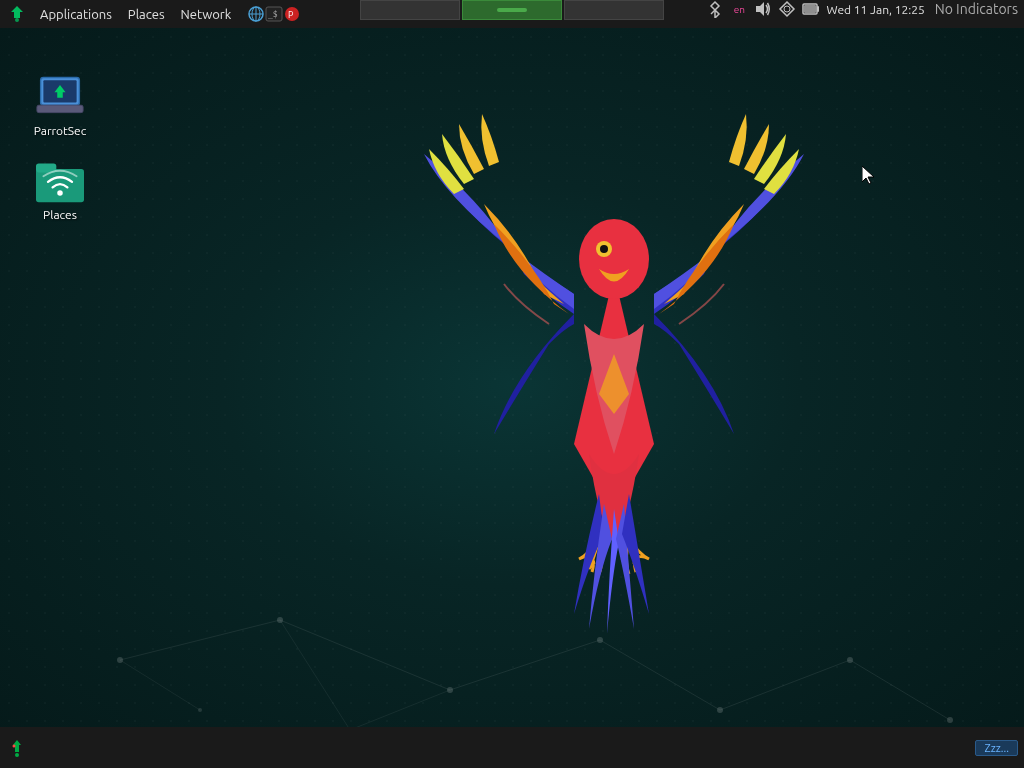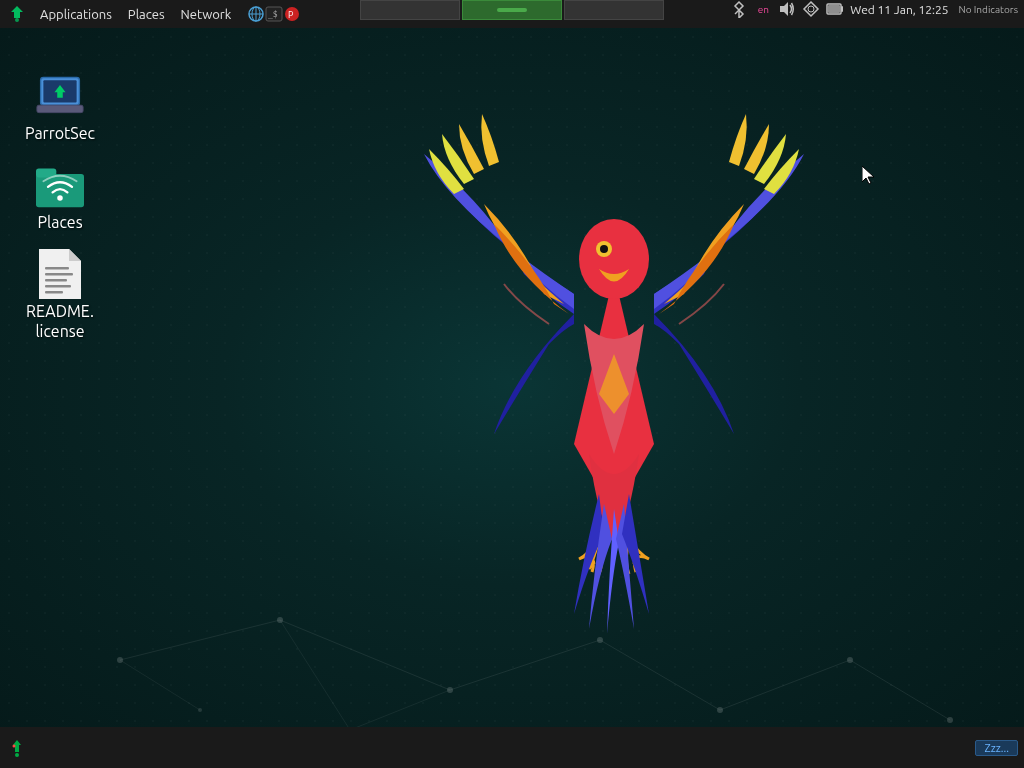--- a/index.html
+++ b/index.html
@@ -177,22 +177,21 @@
       width: 48px;
       height: 48px;
       display: flex;
       align-items: center;
       justify-content: center;
       margin-bottom: 4px;
     }
 
     .icon-label {
       color: #ffffff;
-      font-size: 16px;
-      text-align: center;
+      font-size: 12px;
       text-shadow: 1px 1px 2px rgba(0,0,0,0.8);
       line-height: 1.2;
       word-break: break-word;
     }
 
     
     .parrot-container {
       position: absolute;
       top: 50%;
       left: 60%;
@@ -312,21 +311,21 @@
     <div class="taskbar-icon">
       <svg width="18" height="12" viewBox="0 0 18 12">
         <rect x="1" y="1" width="14" height="10" rx="1" fill="none" stroke="#c0c0c0" stroke-width="1.5"></rect>
         <rect x="15" y="3" width="2" height="6" rx="1" fill="#c0c0c0"></rect>
         <rect x="2" y="2" width="12" height="8" rx="1" fill="#c0c0c0" opacity="0.7"></rect>
       </svg>
     </div>
 
     <div class="clock">Wed 11 Jan, 12:25</div>
 
-    <div class="clock" style="margin-left:4px;color:#aaa;font-size:10px;">No Indicators</div>
+    <div class="clock" style="margin-left:4px;color:#aaa;font-size:14px;">No Indicators</div>
   </div>
 </div>
 
 <div class="desktop">
 
   <svg class="constellation" viewBox="0 0 1024 300" preserveAspectRatio="none">
 
     <circle cx="120" cy="220" r="3" fill="rgba(255,255,255,0.4)"></circle>
     <circle cx="280" cy="180" r="3" fill="rgba(255,255,255,0.4)"></circle>
     <circle cx="450" cy="250" r="3" fill="rgba(255,255,255,0.4)"></circle>
@@ -438,37 +437,20 @@
           <path d="M26,38 L26,38" stroke="white" stroke-width="3" stroke-linecap="round"></path>
           <circle cx="26" cy="38" r="3" fill="white"></circle>
           <path d="M18,32 Q26,25 34,32" fill="none" stroke="white" stroke-width="2.5" stroke-linecap="round"></path>
           <path d="M13,26 Q26,16 39,26" fill="none" stroke="white" stroke-width="2.5" stroke-linecap="round"></path>
           <path d="M8,20 Q26,8 44,20" fill="none" stroke="rgba(255,255,255,0.5)" stroke-width="2" stroke-linecap="round"></path>
         </svg>
       </div>
       <div class="icon-label">Places</div>
     </div>
 
-    <div class="desktop-icon">
-      <div class="icon-img">
-        <svg width="42" height="50" viewBox="0 0 42 50">
-
-          <polygon points="0,0 30,0 42,12 42,50 0,50" fill="#f0f0f0"></polygon>
-
-          <polygon points="30,0 30,12 42,12" fill="#cccccc"></polygon>
-
-          <rect x="6" y="18" width="24" height="2.5" rx="1" fill="#888"></rect>
-          <rect x="6" y="24" width="28" height="2.5" rx="1" fill="#888"></rect>
-          <rect x="6" y="30" width="22" height="2.5" rx="1" fill="#888"></rect>
-          <rect x="6" y="36" width="26" height="2.5" rx="1" fill="#888"></rect>
-          <rect x="6" y="42" width="18" height="2.5" rx="1" fill="#888"></rect>
-        </svg>
-      </div>
-      <div class="icon-label">README.license</div>
-    </div>
 
   </div>
 
   <div class="cursor">
     <svg width="16" height="20" viewBox="0 0 16 20">
       <polygon points="0,0 0,16 4,12 7,18 9,17 6,11 12,11" fill="white" stroke="black" stroke-width="1"></polygon>
     </svg>
   </div>
 </div>
 

